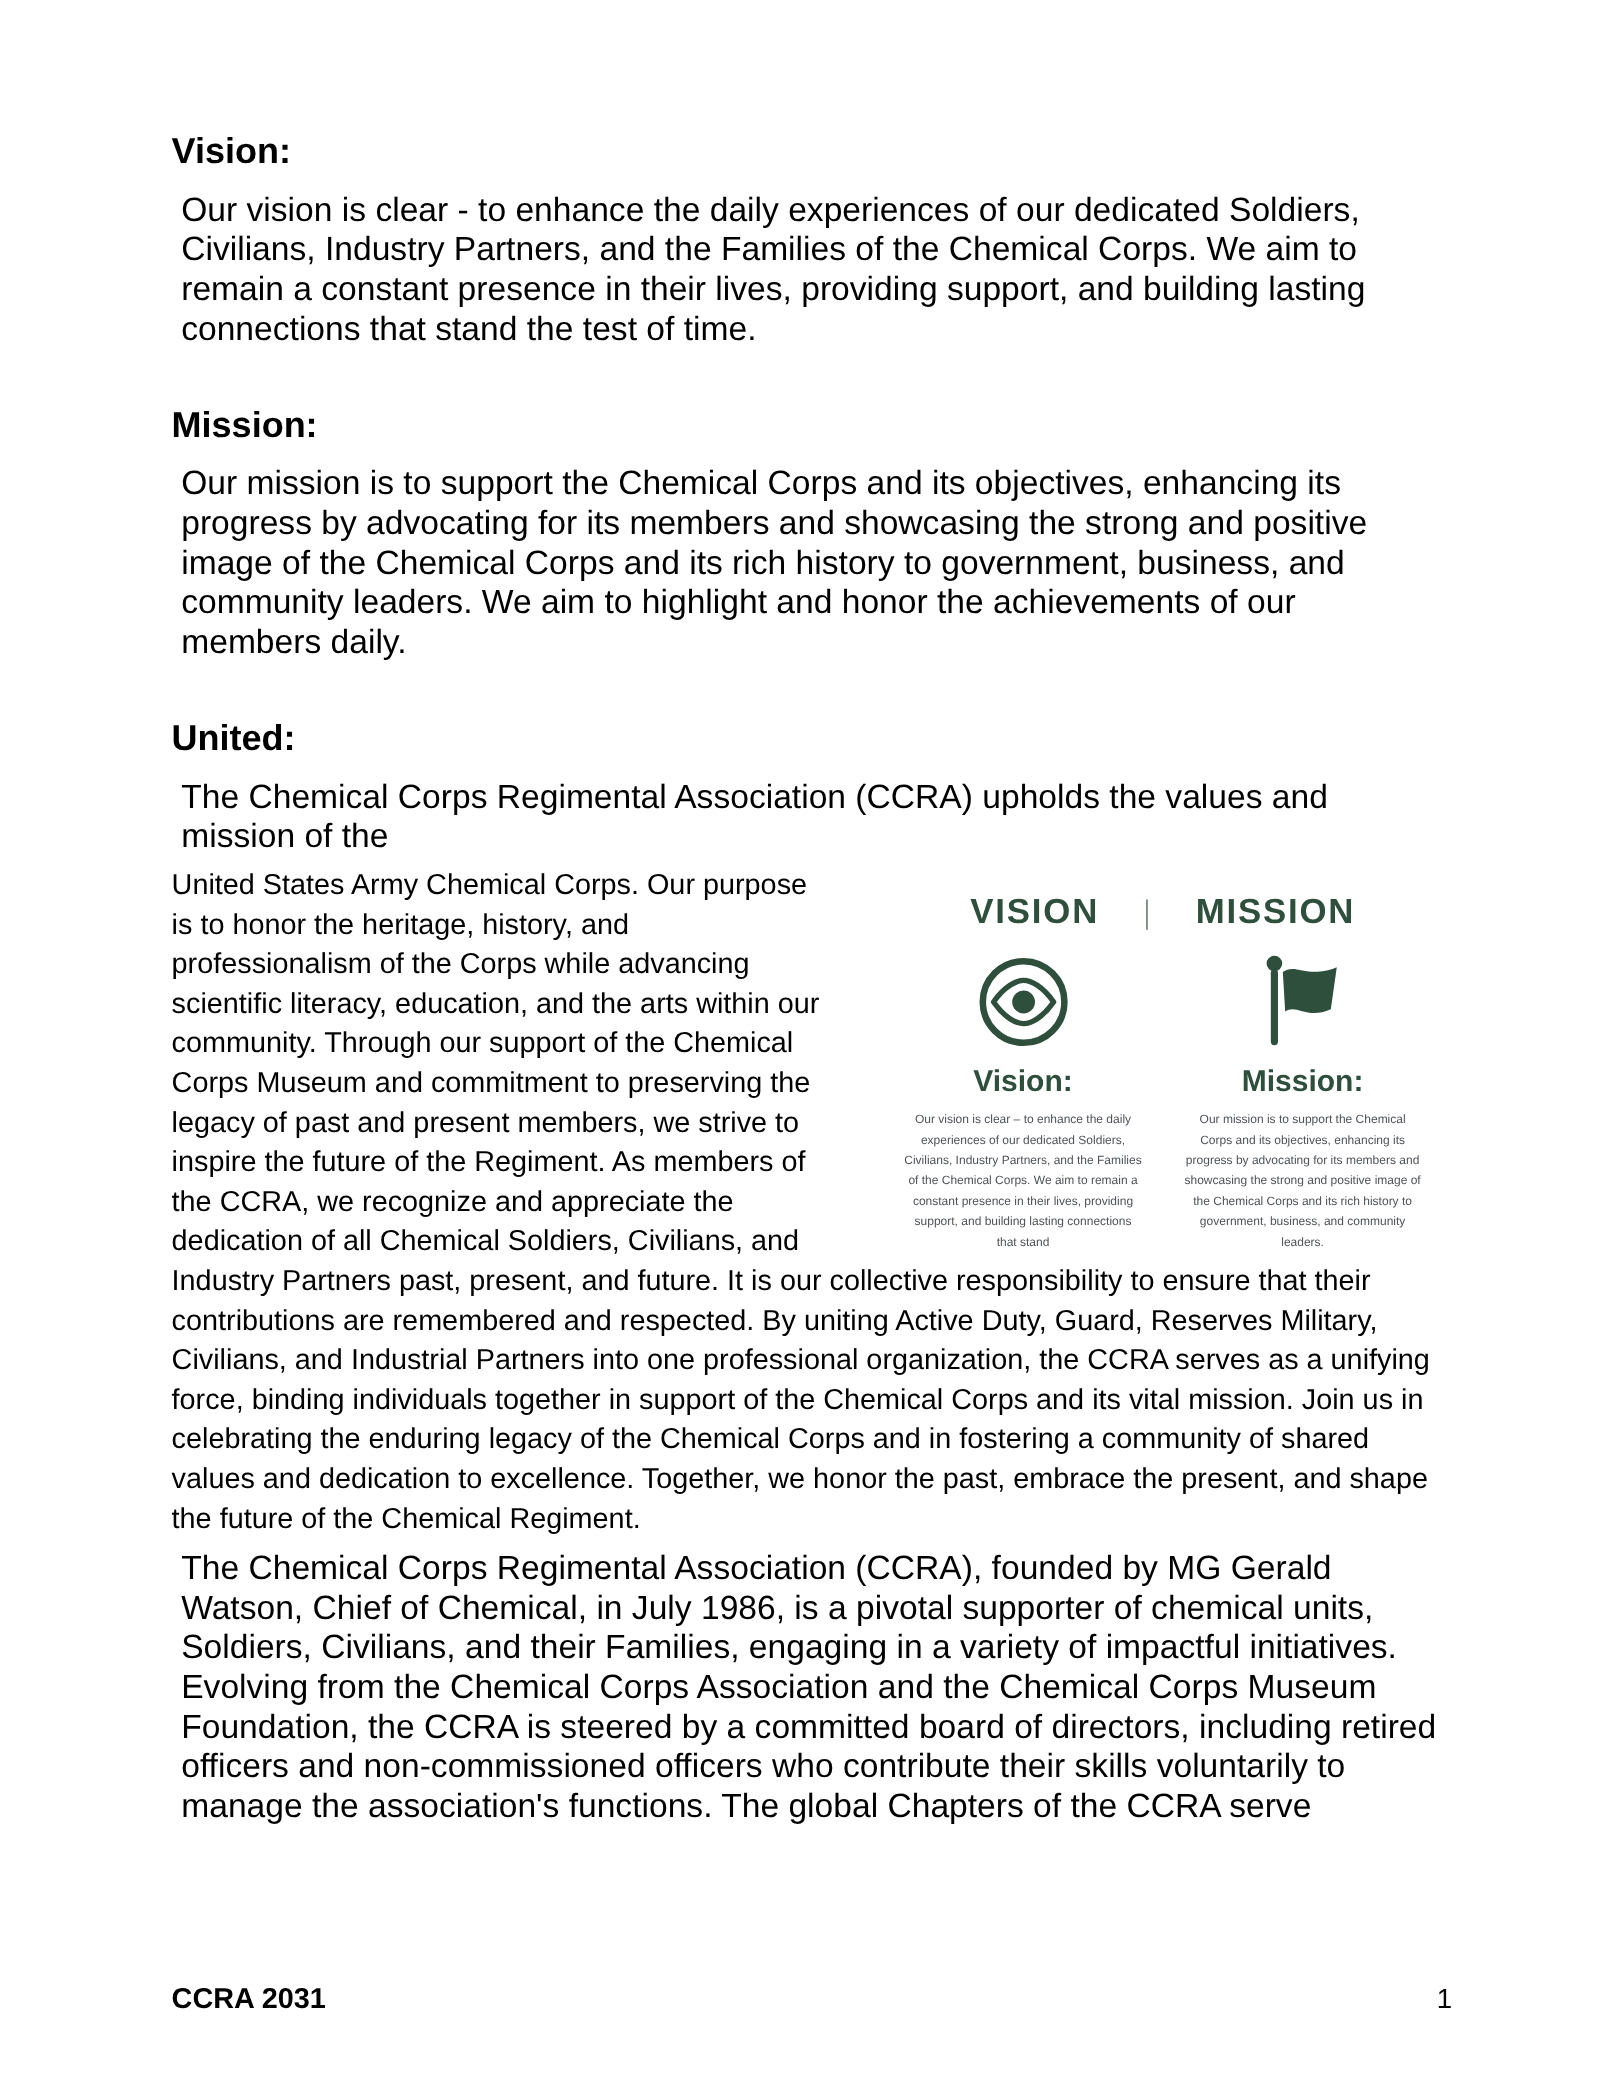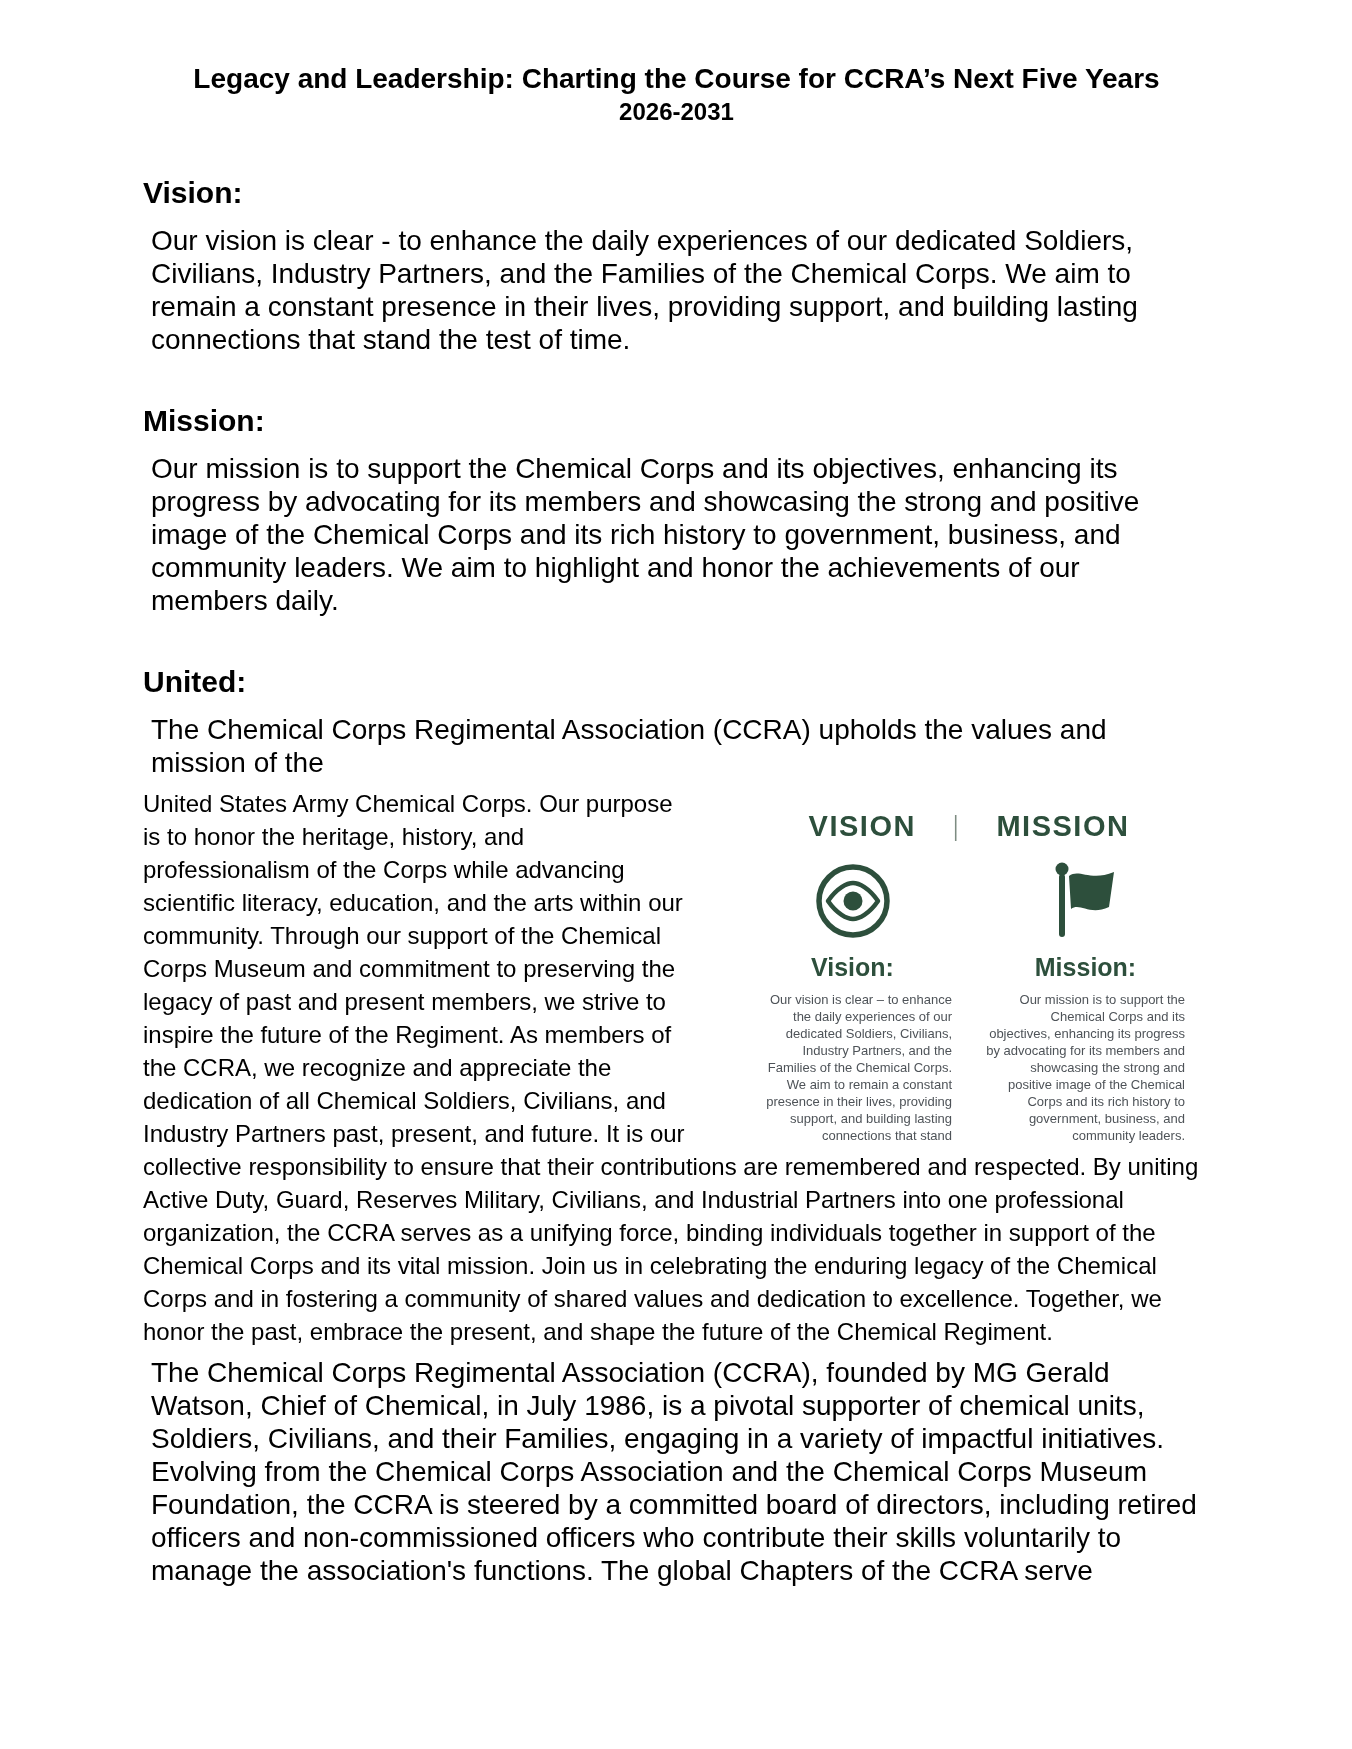--- a/index.html
+++ b/index.html
@@ -81,47 +81,43 @@
   }
   .vm-label {
     text-align: center;
     font-size: 25px;
     font-weight: bold;
     color: #2d4f3c;
     margin: 8px 0 10px 0;
     line-height: 28px;
   }
   .vm-caption {
-    font-size: 13px;
+    font-size: 10px;
     line-height: 17px;
     color: #4e5358;
-    text-align: right;
+    text-align: center;
   }
   
   .page-footer {
     position: absolute;
     left: 143px;
     right: 142px;
     top: 1652px;
     display: flex;
     justify-content: space-between;
     align-items: baseline;
   }
   .footer-label { font-weight: bold; font-size: 24px; }
   .footer-page  { font-size: 23px; }
 </style>
 </head>
 <body>
 
 <div class="page">
 
-  <header>
-    <div class="doc-title">Legacy and Leadership: Charting the Course for CCRA’s Next Five Years</div>
-    <div class="doc-subtitle">2026-2031</div>
-  </header>
 
   <section>
     <h2 class="section-heading">Vision:</h2>
     <p class="body-text">Our vision is clear - to enhance the daily experiences of our dedicated Soldiers, Civilians, Industry Partners, and the Families of the Chemical Corps. We aim to remain a constant presence in their lives, providing support, and building lasting connections that stand the test of time.</p>
   </section>
 
   <section>
     <h2 class="section-heading">Mission:</h2>
     <p class="body-text">Our mission is to support the Chemical Corps and its objectives, enhancing its progress by advocating for its members and showcasing the strong and positive image of the Chemical Corps and its rich history to government, business, and community leaders. We aim to highlight and honor the achievements of our members daily.</p>
   </section>
@@ -168,14 +164,18 @@
       </aside>
 
       <span>United States Army Chemical Corps. Our purpose is to honor the heritage, history, and professionalism of the Corps while advancing scientific literacy, education, and the arts within our community. Through our support of the Chemical Corps Museum and commitment to preserving the legacy of past and present members, we strive to inspire the future of the Regiment. As members of the CCRA, we recognize and appreciate the dedication of all Chemical Soldiers, Civilians, and Industry Partners past, present, and future. It is our collective responsibility to ensure that their contributions are remembered and respected. By uniting Active Duty, Guard, Reserves Military, Civilians, and Industrial Partners into one professional organization, the CCRA serves as a unifying force, binding individuals together in support of the Chemical Corps and its vital mission. Join us in celebrating the enduring legacy of the Chemical Corps and in fostering a community of shared values and dedication to excellence. Together, we honor the past, embrace the present, and shape the future of the Chemical Regiment.</span>
     </div>
   </section>
 
   <section>
     <p class="body-text">The Chemical Corps Regimental Association (CCRA), founded by MG Gerald Watson, Chief of Chemical, in July 1986, is a pivotal supporter of chemical units, Soldiers, Civilians, and their Families, engaging in a variety of impactful initiatives. Evolving from the Chemical Corps Association and the Chemical Corps Museum Foundation, the CCRA is steered by a committed board of directors, including retired officers and non-commissioned officers who contribute their skills voluntarily to manage the association's functions. The global Chapters of the CCRA serve</p>
   </section>
 
+  <footer class="page-footer">
+    <span class="footer-label">CCRA 2031</span>
+    <span class="footer-page">1</span>
+  </footer>
 
 </div>
 
 </body></html>

